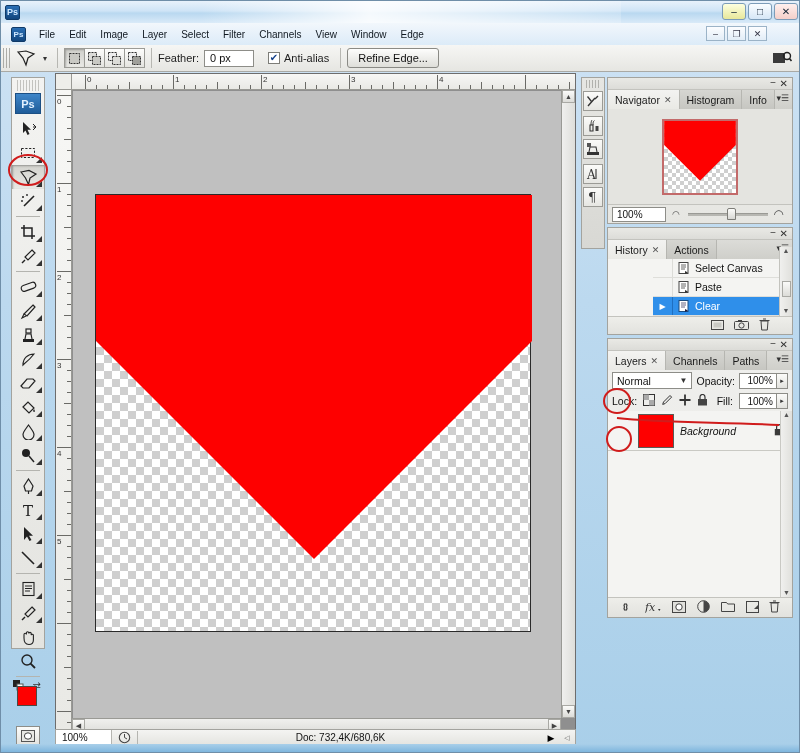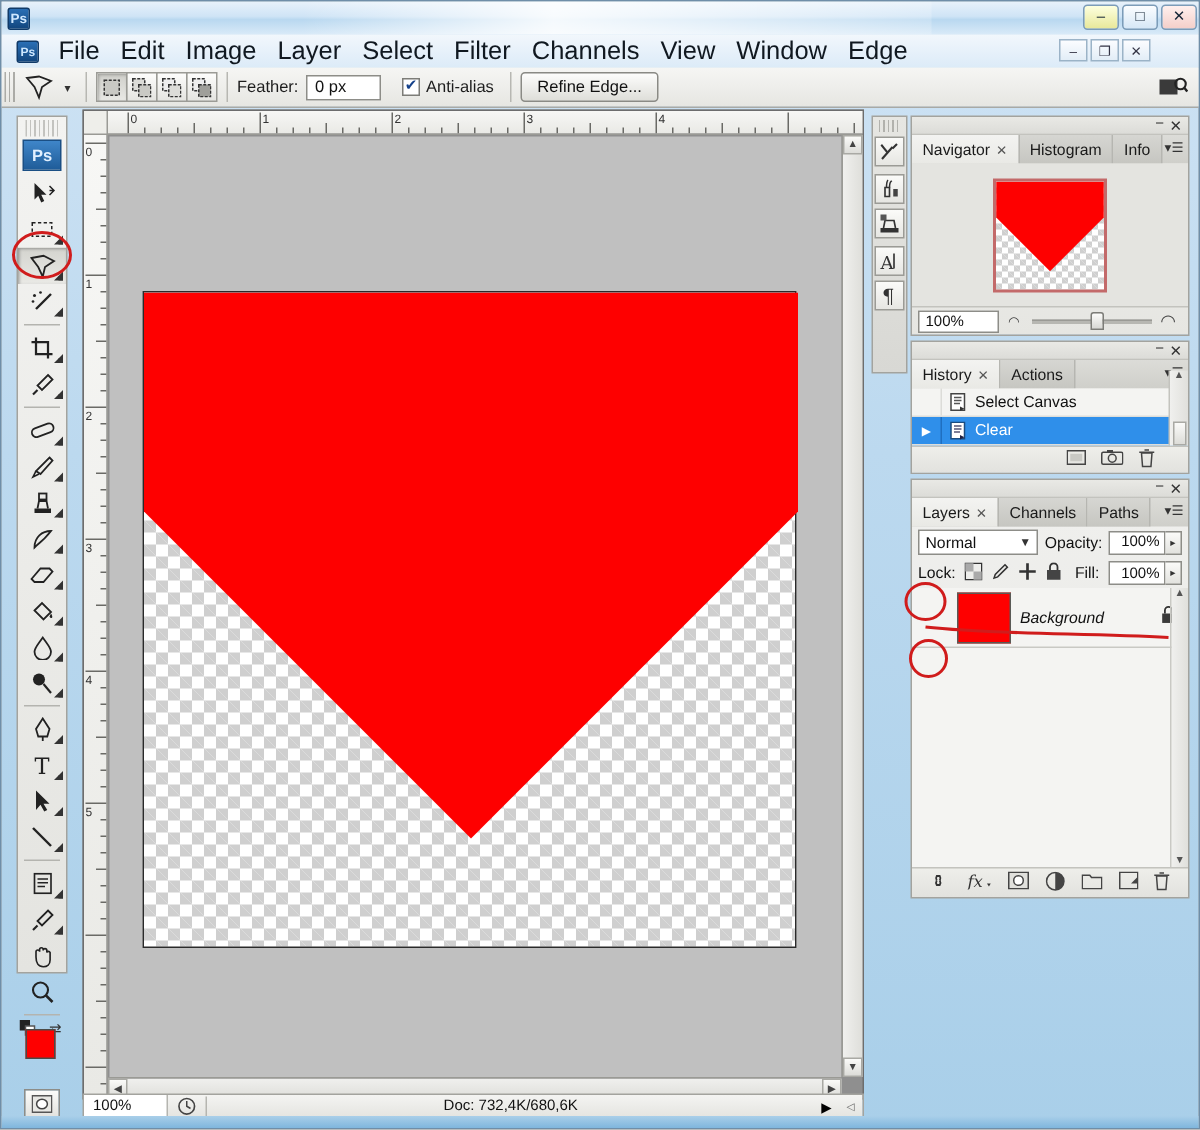--- a/index.html
+++ b/index.html
@@ -56,21 +56,21 @@
     background: linear-gradient(to bottom,#f2f7fc,#dcebf8);
     display: flex; align-items: center; padding-left: 4px;
   }
   .menubar .appicon {
     width: 15px; height: 15px; margin: 0 6px 0 6px;
     background: linear-gradient(to bottom,#2a6fb5,#12467e);
     border: 1px solid #103a68; border-radius: 2px;
     color: #cfe8ff; font-size: 8px; font-weight: bold;
     display: flex; align-items: center; justify-content: center;
   }
-  .menu-item { padding: 3px 7px; font-size: 17px; color: #101820; cursor: default; }
+  .menu-item { padding: 3px 7px; font-size: 10px; color: #101820; cursor: default; }
   .doc-btns { position: absolute; right: 34px; top: 3px; display: flex; gap: 2px; }
   .doc-btn {
     width: 19px; height: 15px; border: 1px solid #9bb3c7;
     background: linear-gradient(to bottom,#fcfdff,#e2edf7);
     display: flex; align-items: center; justify-content: center;
     font-size: 9px; color: #334;
   }
 
   
   .optionsbar {
@@ -796,31 +796,42 @@
       <div class="tabs">
         <div class="tab active">
           <span>History</span>
           <span class="x">✕</span>
         </div>
         <div class="tab">
           <span>Actions</span>
         </div>
         <div class="panel-menu">▾☰</div>
       </div>
-      <div class="hist-rows" style="position:relative;">
+      <div class="hist-rows" style="position:relative;padding-left:45px;">
         <div class="hist-row">
           <div class="hist-snap"></div>
           <div class="hist-ico">
             <svg width="12" height="13" viewBox="0 0 12 13">
                 <rect x="1" y="0.5" width="9" height="11" fill="#fff" stroke="#444"></rect>
                 <path d="M3,3 h5 M3,5 h5 M3,7 h4" stroke="#555" stroke-width="0.9"></path>
                 <path d="M7,9 l3,1.5 l-3,1.5 Z" fill="#333"></path>
               </svg>
           </div>
           <div class="hist-label">Select Canvas</div>
+        </div>
+        <div class="hist-row">
+          <div class="hist-snap"></div>
+          <div class="hist-ico">
+            <svg width="12" height="13" viewBox="0 0 12 13">
+                <rect x="1" y="0.5" width="9" height="11" fill="#fff" stroke="#444"></rect>
+                <path d="M3,3 h5 M3,5 h5 M3,7 h4" stroke="#555" stroke-width="0.9"></path>
+                <path d="M7,9 l3,1.5 l-3,1.5 Z" fill="#333"></path>
+              </svg>
+          </div>
+          <div class="hist-label">Paste</div>
         </div>
         <div class="hist-row active">
           <div class="hist-snap" style="border-right-color:#1f6fc0;">
             <span style="font-size:8px;color:#fff;">▶</span>
           </div>
           <div class="hist-ico">
             <svg width="12" height="13" viewBox="0 0 12 13">
                 <rect x="1" y="0.5" width="9" height="11" fill="#fff" stroke="#1a4c80"></rect>
                 <path d="M3,3 h5 M3,5 h5 M3,7 h4" stroke="#557" stroke-width="0.9"></path>
                 <path d="M7,9 l3,1.5 l-3,1.5 Z" fill="#224"></path>

